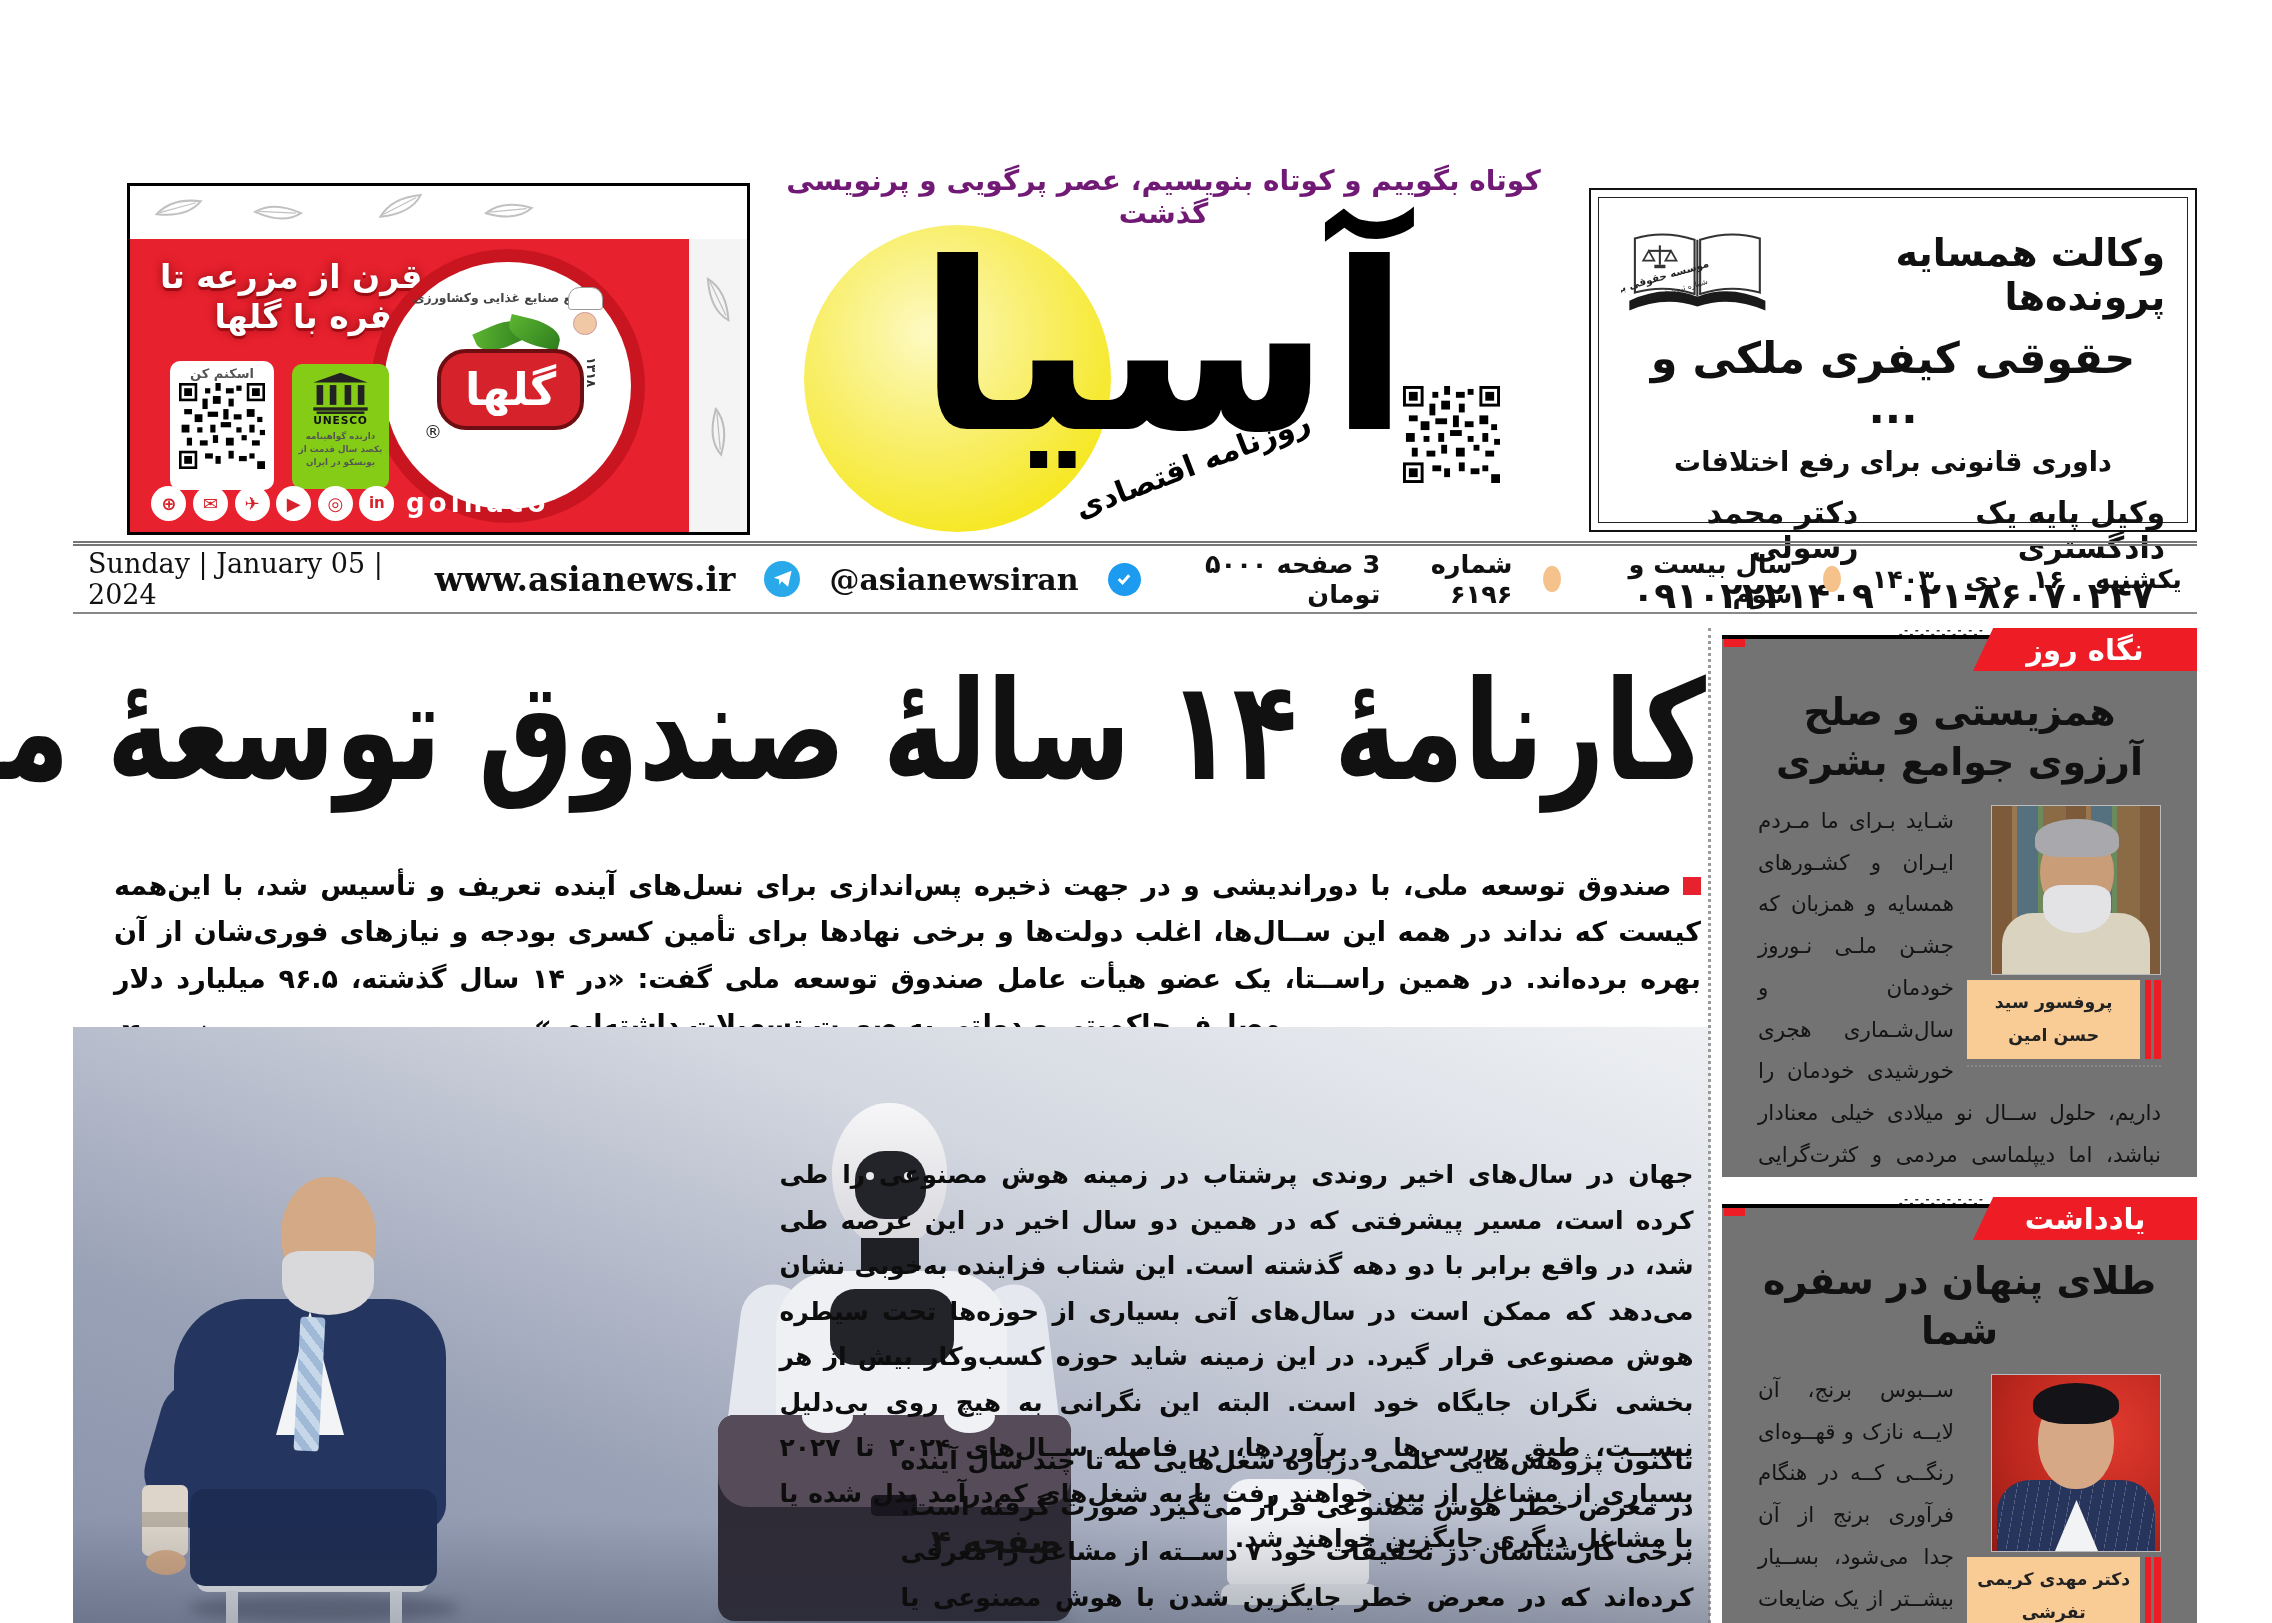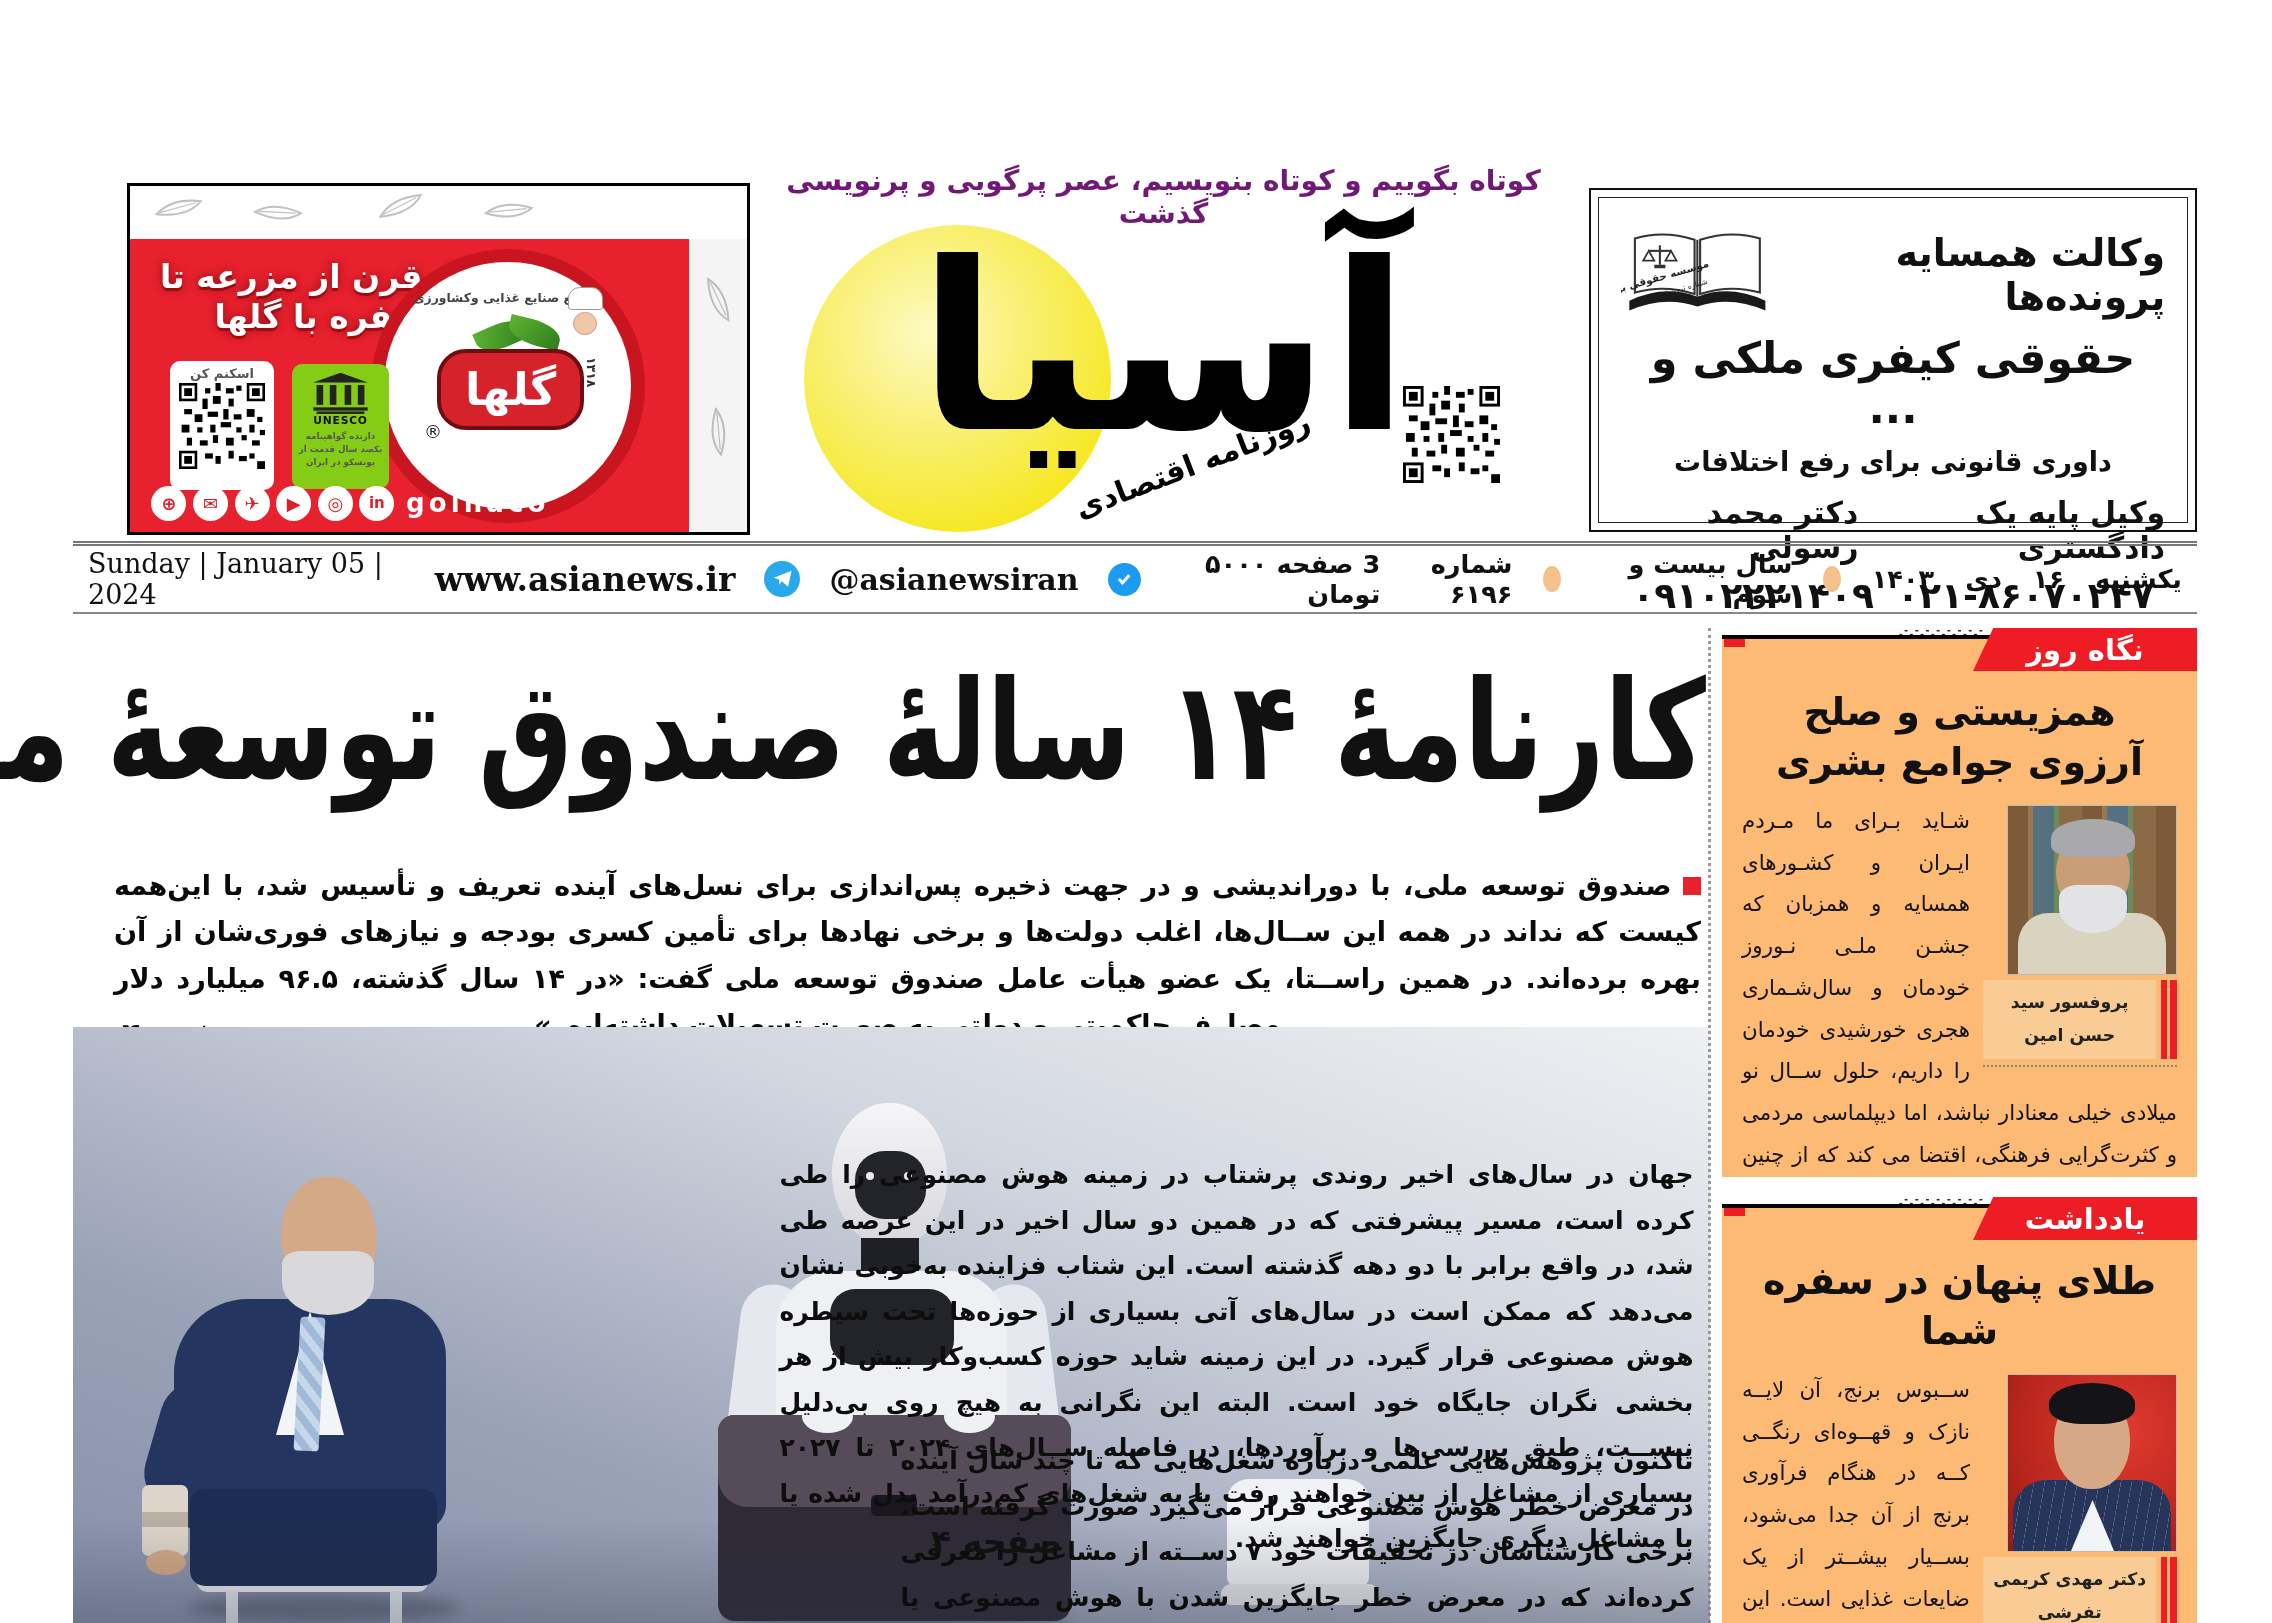--- a/index.html
+++ b/index.html
@@ -136,22 +136,22 @@
   .rsec{left:1723px;width:475px;}
   .sec1{top:628px;height:549px;}
   .sec2{top:1197px;height:426px;}
   .hatch{position:absolute;right:213px;top:1.6px;width:110px;height:40px;
         background-image:radial-gradient(circle,#2a2a2a 1.4px,transparent 1.6px),radial-gradient(circle,#2a2a2a 1.4px,transparent 1.6px);
         background-size:10.7px 10.7px;background-position:0 0,5.4px 5.4px;
         clip-path:polygon(26% 0,100% 0,74% 100%,0 100%);}
   .badge{position:absolute;right:0;top:0;width:224px;height:43px;background:#ee1c25;color:#fff;
         display:flex;align-items:center;justify-content:center;font-size:29px;font-weight:bold;
         clip-path:polygon(9% 0,100% 0,100% 100%,0 100%);z-index:3;}
-  .graybox{position:absolute;left:0;right:0;top:6.6px;bottom:0;background:#fdba74;border-top:4.1px solid #000;
-        padding:48px 20px 10px;box-sizing:border-box;overflow:hidden;}
+  .graybox{position:absolute;left:0;right:0;top:6.6px;bottom:0;background:#737373;border-top:4.1px solid #000;
+        padding:48px 36px 10px;box-sizing:border-box;overflow:hidden;}
   .redsq{position:absolute;left:1.6px;top:-13px;width:21.4px;height:21.4px;background:#ee1c25;}
   .rsec-head{font-size:38px;font-weight:bold;text-align:center;line-height:1.32;margin-bottom:13px;}
   .rsec-body{font-size:21.4px;line-height:1.95;text-align:justify;color:#141414;}
   .figure{float:right;width:194px;margin:5px 0 5px 13px;}
   .amin-art{width:168px;height:168px;position:relative;overflow:hidden;border:0.8px solid #bbb;
         background:repeating-linear-gradient(90deg,#7d5a3a 0 20px,#9a7750 20px 25px,#55707e 25px 46px,#6d8a5d 46px 51px,#8a6b45 51px 74px);}
   .amin-suit{position:absolute;bottom:0;left:10px;width:148px;height:61px;background:#d9d3c0;border-radius:31px 31px 0 0;}
   .amin-head{position:absolute;left:48px;top:21.4px;width:74px;height:91px;background:#c89d78;border-radius:50%;}
   .amin-hair{position:absolute;left:43px;top:13px;width:84px;height:38px;background:#a9a9ad;border-radius:50% 50% 30% 30%;}
   .amin-beard{position:absolute;left:51px;top:79px;width:68px;height:48px;background:#e3e3e6;border-radius:28% 28% 52% 52%;}

